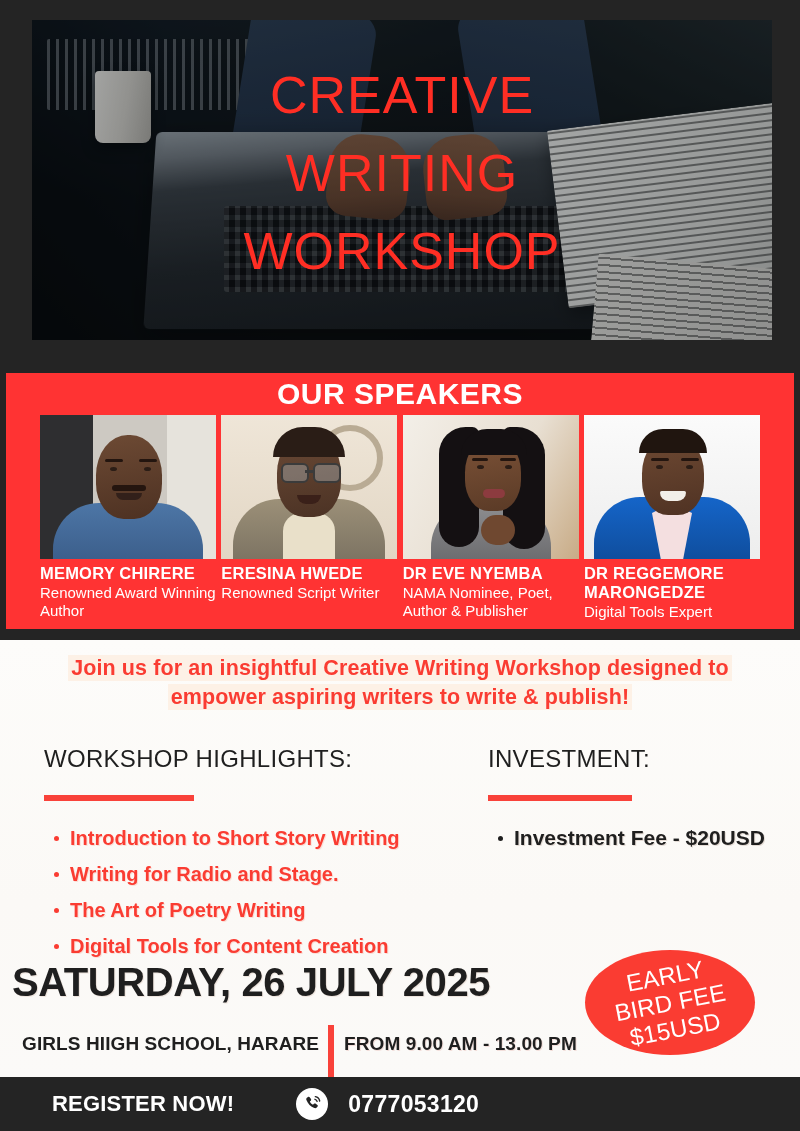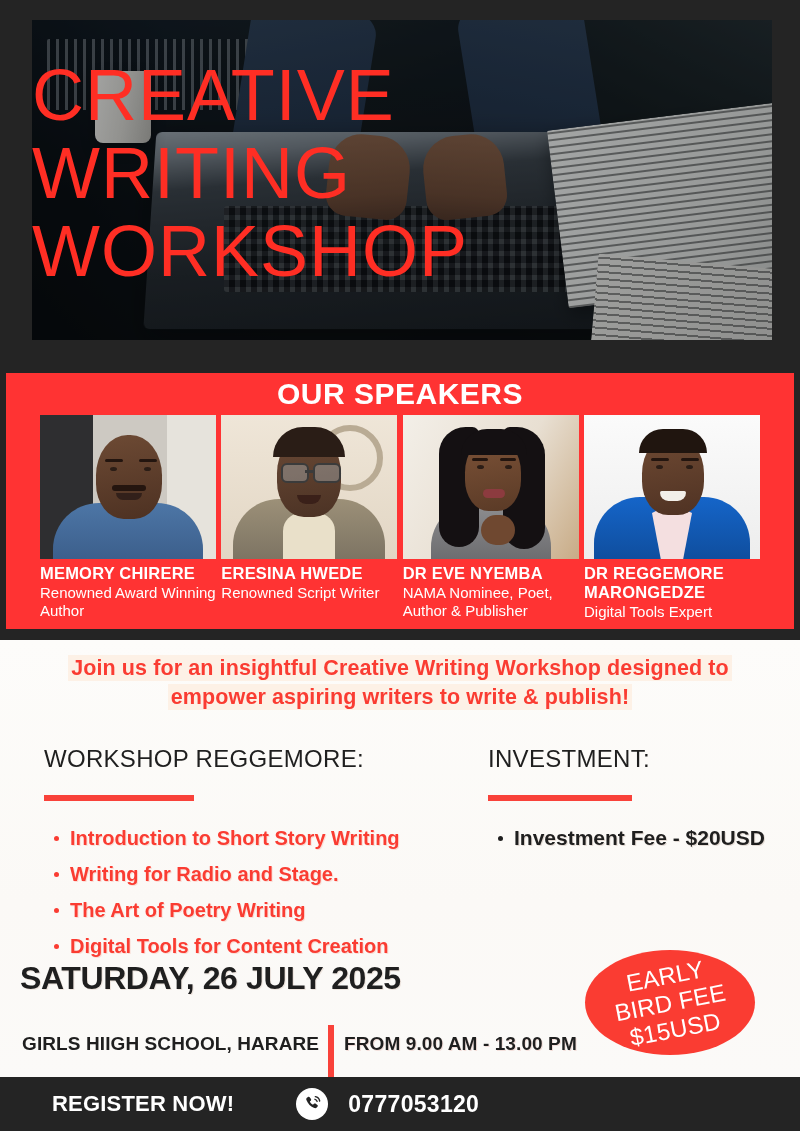--- a/index.html
+++ b/index.html
@@ -84,23 +84,24 @@
   }
   .prop.hand-r{
     left:53%;top:36%;width:11%;height:26%;border-radius:40% 40% 25% 25%;
     background:linear-gradient(190deg,#8a6047 0%,#6b4631 70%,#4e3224 100%);
     transform:rotate(-6deg);
   }
   .hero-shade{position:absolute;inset:0;background:rgba(10,14,18,.34);}
 
   .hero-title{
     position:absolute;left:0;right:0;top:36px;
+    text-align:center;
     color:#ff2e24;
     font-family:"Liberation Sans", sans-serif;
-    font-size:72px;line-height:78px;
+    font-size:52px;line-height:78px;
     font-weight:400;
     letter-spacing:1px;
     white-space:pre-line;
   }
 
   
   .speakers{
     position:absolute;left:6px;top:373px;width:788px;height:256px;
     background:#ff3333;
   }
@@ -164,22 +165,22 @@
     text-shadow:1px 1px 0 rgba(250,200,190,.55);
   }
   ul.items li:before{
     content:"";position:absolute;left:10px;top:13px;width:5px;height:5px;border-radius:50%;background:#fa3c32;
   }
   ul.items.dark li{color:#1f1f1f;font-size:21px;font-weight:bold;text-shadow:1px 1px 0 rgba(205,190,180,.5);}
   ul.items.dark li:before{background:#1f1f1f;}
 
   
   .date-line{
-    position:absolute;left:20px;top:320px;
-    color:#1f1f1f;font-size:32px;font-weight:bold;letter-spacing:-.4px;
+    position:absolute;left:12px;top:320px;
+    color:#1f1f1f;font-size:40px;font-weight:bold;letter-spacing:-.4px;
     text-shadow:1px 1px 0 rgba(230,215,205,.6);
   }
   .venue{
     position:absolute;left:22px;top:393px;
     color:#1f1f1f;font-size:19px;font-weight:bold;letter-spacing:.1px;
   }
   .divider-v{
     position:absolute;left:328px;top:385px;width:6px;height:56px;background:#f9423a;
   }
   .time{
@@ -327,21 +328,21 @@
     </div>
   </div>
 
   <div class="body-area">
 
     <div class="tagline"><span>Join us for an insightful Creative Writing Workshop designed to empower aspiring writers to write &amp; publish!</span></div>
 
     <div class="cols">
 
       <div class="col-left">
-        <div class="col-head">WORKSHOP REGGEMORE:</div>
+        <div class="col-head">WORKSHOP HIGHLIGHTS:</div>
         <div class="rule left"></div>
         <ul class="items">
           <li>Introduction to Short Story Writing</li>
           <li>Writing for Radio and Stage.</li>
           <li>The Art of Poetry Writing</li>
           <li>Digital Tools for Content Creation</li>
         </ul>
       </div>
 
       <div class="col-right">

